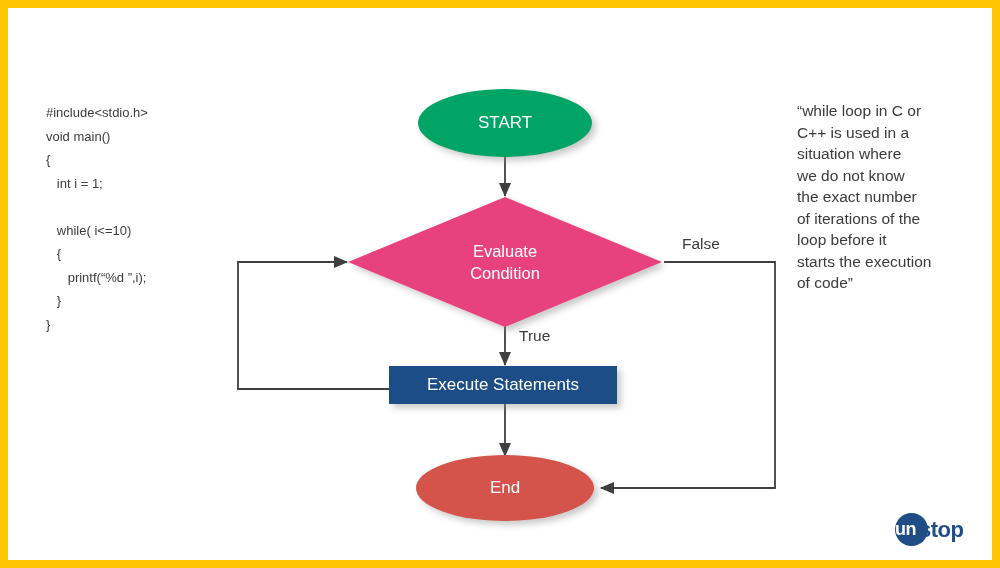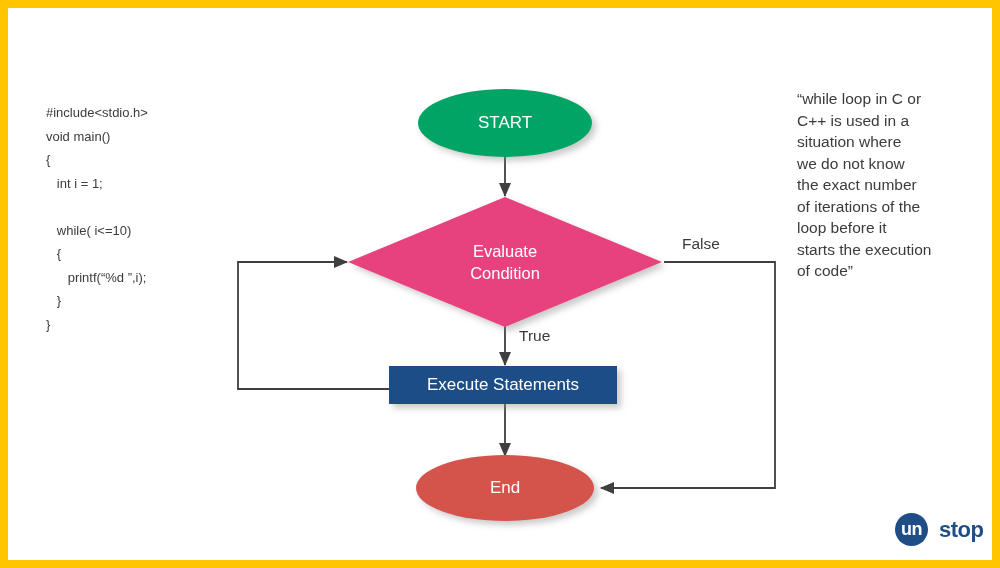--- a/index.html
+++ b/index.html
@@ -43,21 +43,21 @@
     line-height: 23.5px;
     color: #3b3b3b;
     white-space: pre;
     z-index: 10;
   }
 
   
   #quote-block {
     position: absolute;
     left: 797px;
-    top: 88px;
+    top: 100px;
     width: 185px;
     font-family: "Liberation Sans", sans-serif;
     font-size: 15.5px;
     line-height: 21.5px;
     color: #3b3b3b;
     white-space: pre-line;
     z-index: 10;
   }
 
   
@@ -105,30 +105,30 @@
     border-radius: 50%;
     background: #1f4e87;
   }
   #logo-un {
     position: absolute;
     left: 0px;
     top: 2px;
     width: 33px;
     height: 33px;
     line-height: 33px;
-    text-align: center;
+    text-align: left;
     font-family: "Liberation Sans", sans-serif;
     font-size: 18px;
     font-weight: bold;
     color: #ffffff;
     letter-spacing: -0.5px;
   }
   #logo-stop {
     position: absolute;
-    left: 44px;
+    left: 24px;
     top: 2px;
     height: 33px;
     line-height: 33px;
     font-family: "Liberation Sans", sans-serif;
     font-size: 22px;
     font-weight: bold;
     color: #1f4e87;
     letter-spacing: -0.5px;
   }
 </style>

